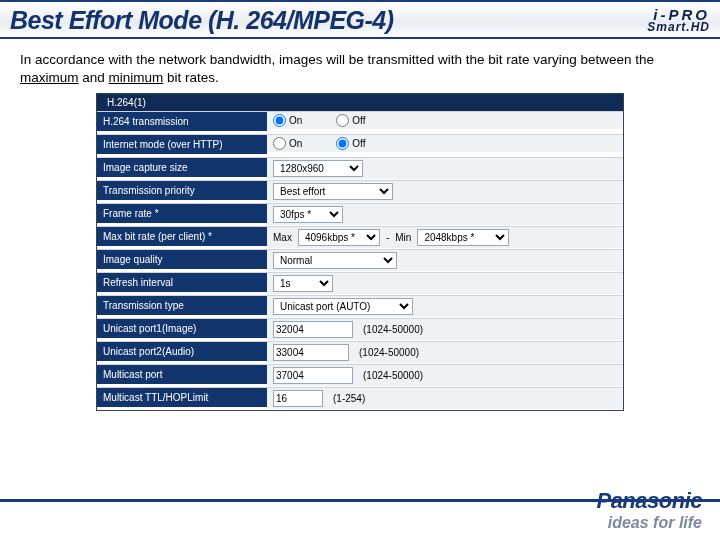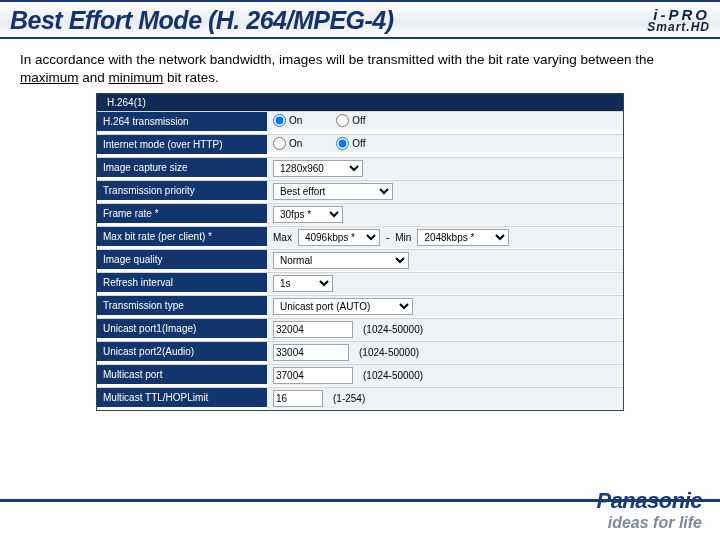--- a/index.html
+++ b/index.html
@@ -184,21 +184,21 @@
       <select style="width:82px"><option>4096kbps *</option></select>
       <span class="minmax">-</span>
       <span class="minmax">Min</span>
       <select style="width:92px"><option>2048kbps *</option></select>
     </div>
   </div>
 
   <div class="row">
     <div class="row-label">Image quality</div>
     <div class="row-ctrl">
-      <select style="width:136px"><option>Normal</option></select>
+      <select style="width:124px"><option>Normal</option></select>
     </div>
   </div>
 
   <div class="row">
     <div class="row-label">Refresh interval</div>
     <div class="row-ctrl">
       <select style="width:60px"><option>1s</option></select>
     </div>
   </div>
 

